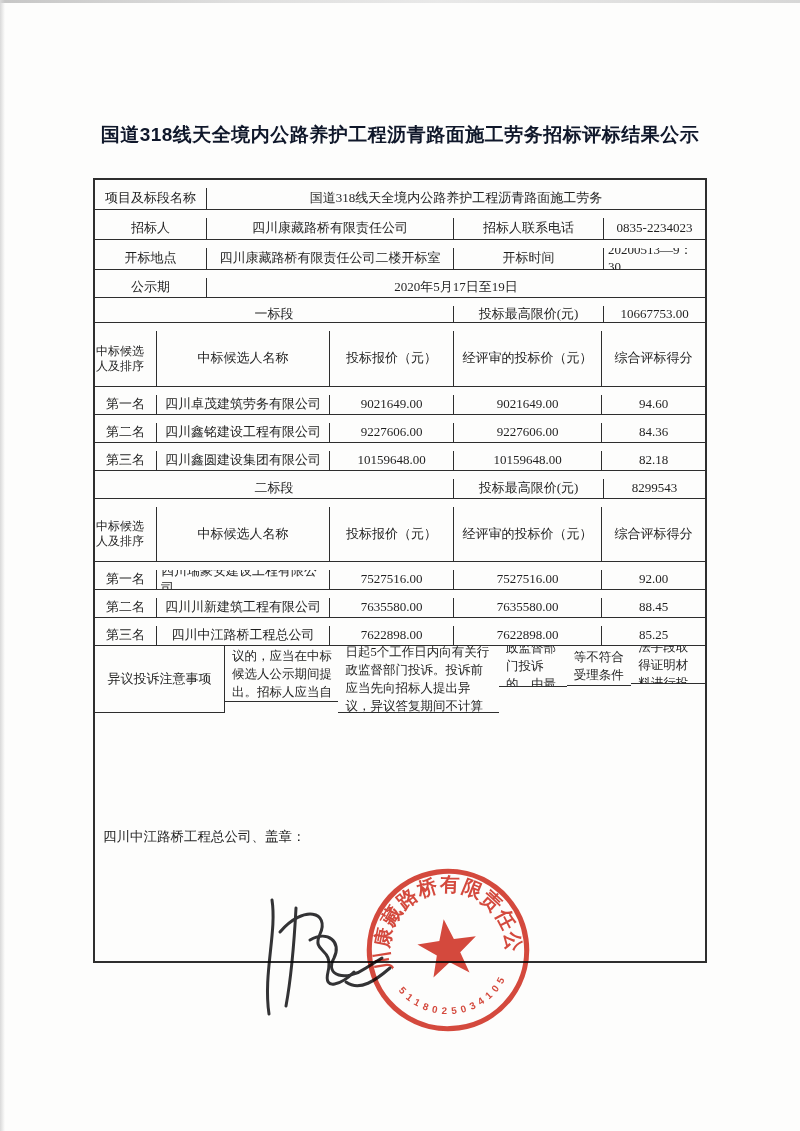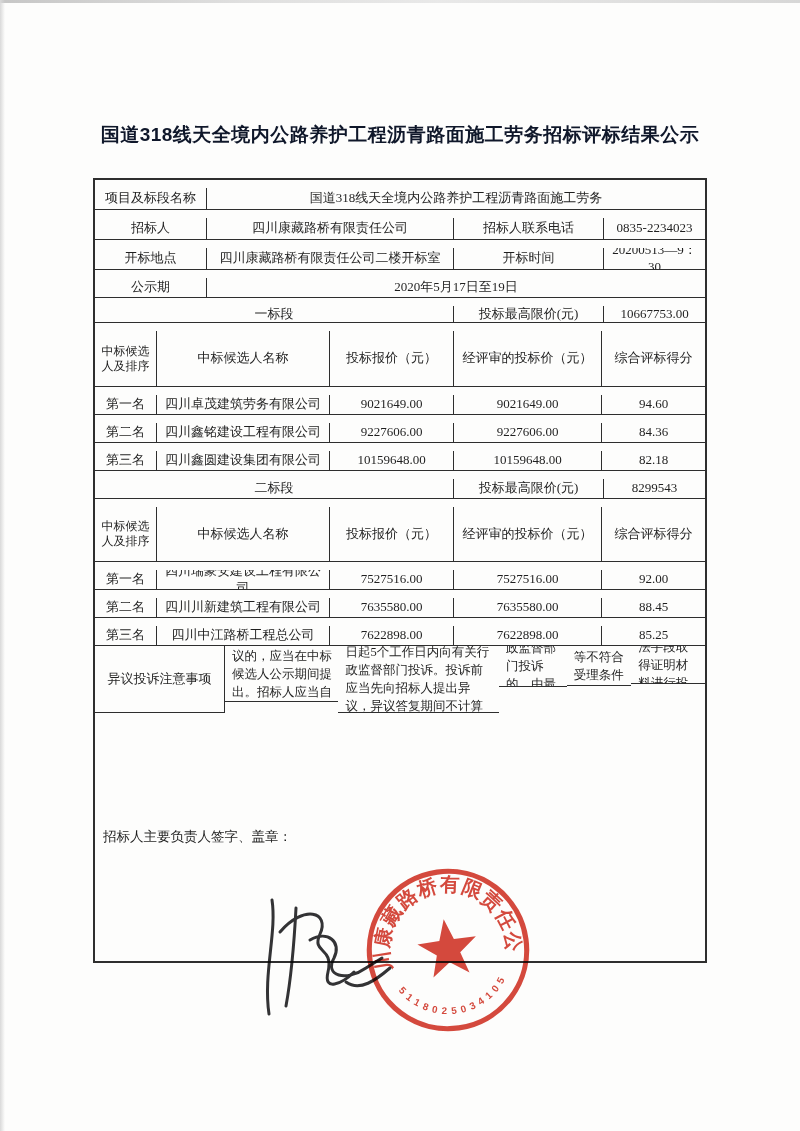--- a/index.html
+++ b/index.html
@@ -21,21 +21,21 @@
   }
   .tbl {
     position:absolute; left:93px; top:178px; width:614px; height:785px;
     border:2px solid #2e2e2e; display:flex; flex-direction:column;
     font-size:13px;
   }
   .tr { display:flex; flex-shrink:0; }
   .td {
     border-right:1.2px solid #2e2e2e; border-bottom:1.2px solid #2e2e2e;
     display:flex; align-items:center; justify-content:center;
-    text-align:center; padding:2px 4px; line-height:1.3; overflow:hidden;margin-top:8px;
+    padding:2px 4px; line-height:1.3; overflow:hidden;margin-top:8px;
   }
   .td.last { border-right:none; }
   
   .h30{height:30px}.h28{height:28px}.h25{height:25px}.h64{height:64px}.h63{height:63px}
   .w-ilabel{width:112px}.w-ival{width:247px}.w-ilabel2{width:150px}
   .w-rank{width:62px}.w-name{width:173px}.w-bid{width:124px}.w-eval{width:148px}
   .w-band{width:359px}
   .flex1{flex:1}
   .rank-head{font-size:12px; line-height:1.25; padding:1px;}
   .head-cell{font-size:13px;}
@@ -180,21 +180,21 @@
       <div class="notes-content">
         <div class="note">1.投标人或者其他利害关系人对依法必须进行招标的项目的评标结果有异议的，应当在中标候选人公示期间提出。招标人应当自收到异议之日起3日内作出答复；作出答复前，应当暂停招标投标活动。</div>
         <div class="note">2.投标人或者其他利害关系人认为评标结果不符合法律、行政法规规定的，可以自知道或者应当知道之日起5个工作日内向有关行政监督部门投诉。投诉前应当先向招标人提出异议，异议答复期间不计算在前款规定的期限内。投诉书应当符合《工程建设项目招标投标活动投诉处理办法》规定。</div>
         <div class="note">4.投诉人就同一事项向两个以上有权受理的行政监督部门投诉的，由最先收到投诉的行政监督部门负责处理。</div>
         <div class="note">5.应先提出异议没有提出异议，超过投诉时效等不符合受理条件的投诉，有关行政监督部门不予受理；</div>
         <div class="note">6.投诉人故意捏造事实、伪造证明材料或者以非法手段取得证明材料进行投诉，给他人造成损失的，依法承担赔偿责任。</div>
       </div>
     </div>
 
     <div class="sig-row">
-      <span>招标人主要负责人签字、盖章：</span>
+      <span>四川中江路桥工程总公司、盖章：</span>
     </div>
   </div>
 
   <svg class="ink" viewBox="0 0 155 140">
     <g fill="none" stroke="#17171a" stroke-width="3" stroke-linecap="round" opacity="0.88">
       <path d="M22,12 C27,44 13,86 19,126"></path>
       <path d="M30,44 C54,16 80,24 70,46 C61,66 84,58 78,84 C73,104 92,96 104,84"></path>
       <path d="M60,52 C78,42 92,54 84,70 C74,88 96,94 116,80 L132,70"></path>
       <path d="M96,94 C110,104 126,92 140,80"></path>
       <path d="M46,20 C44,58 40,96 36,118"></path>

